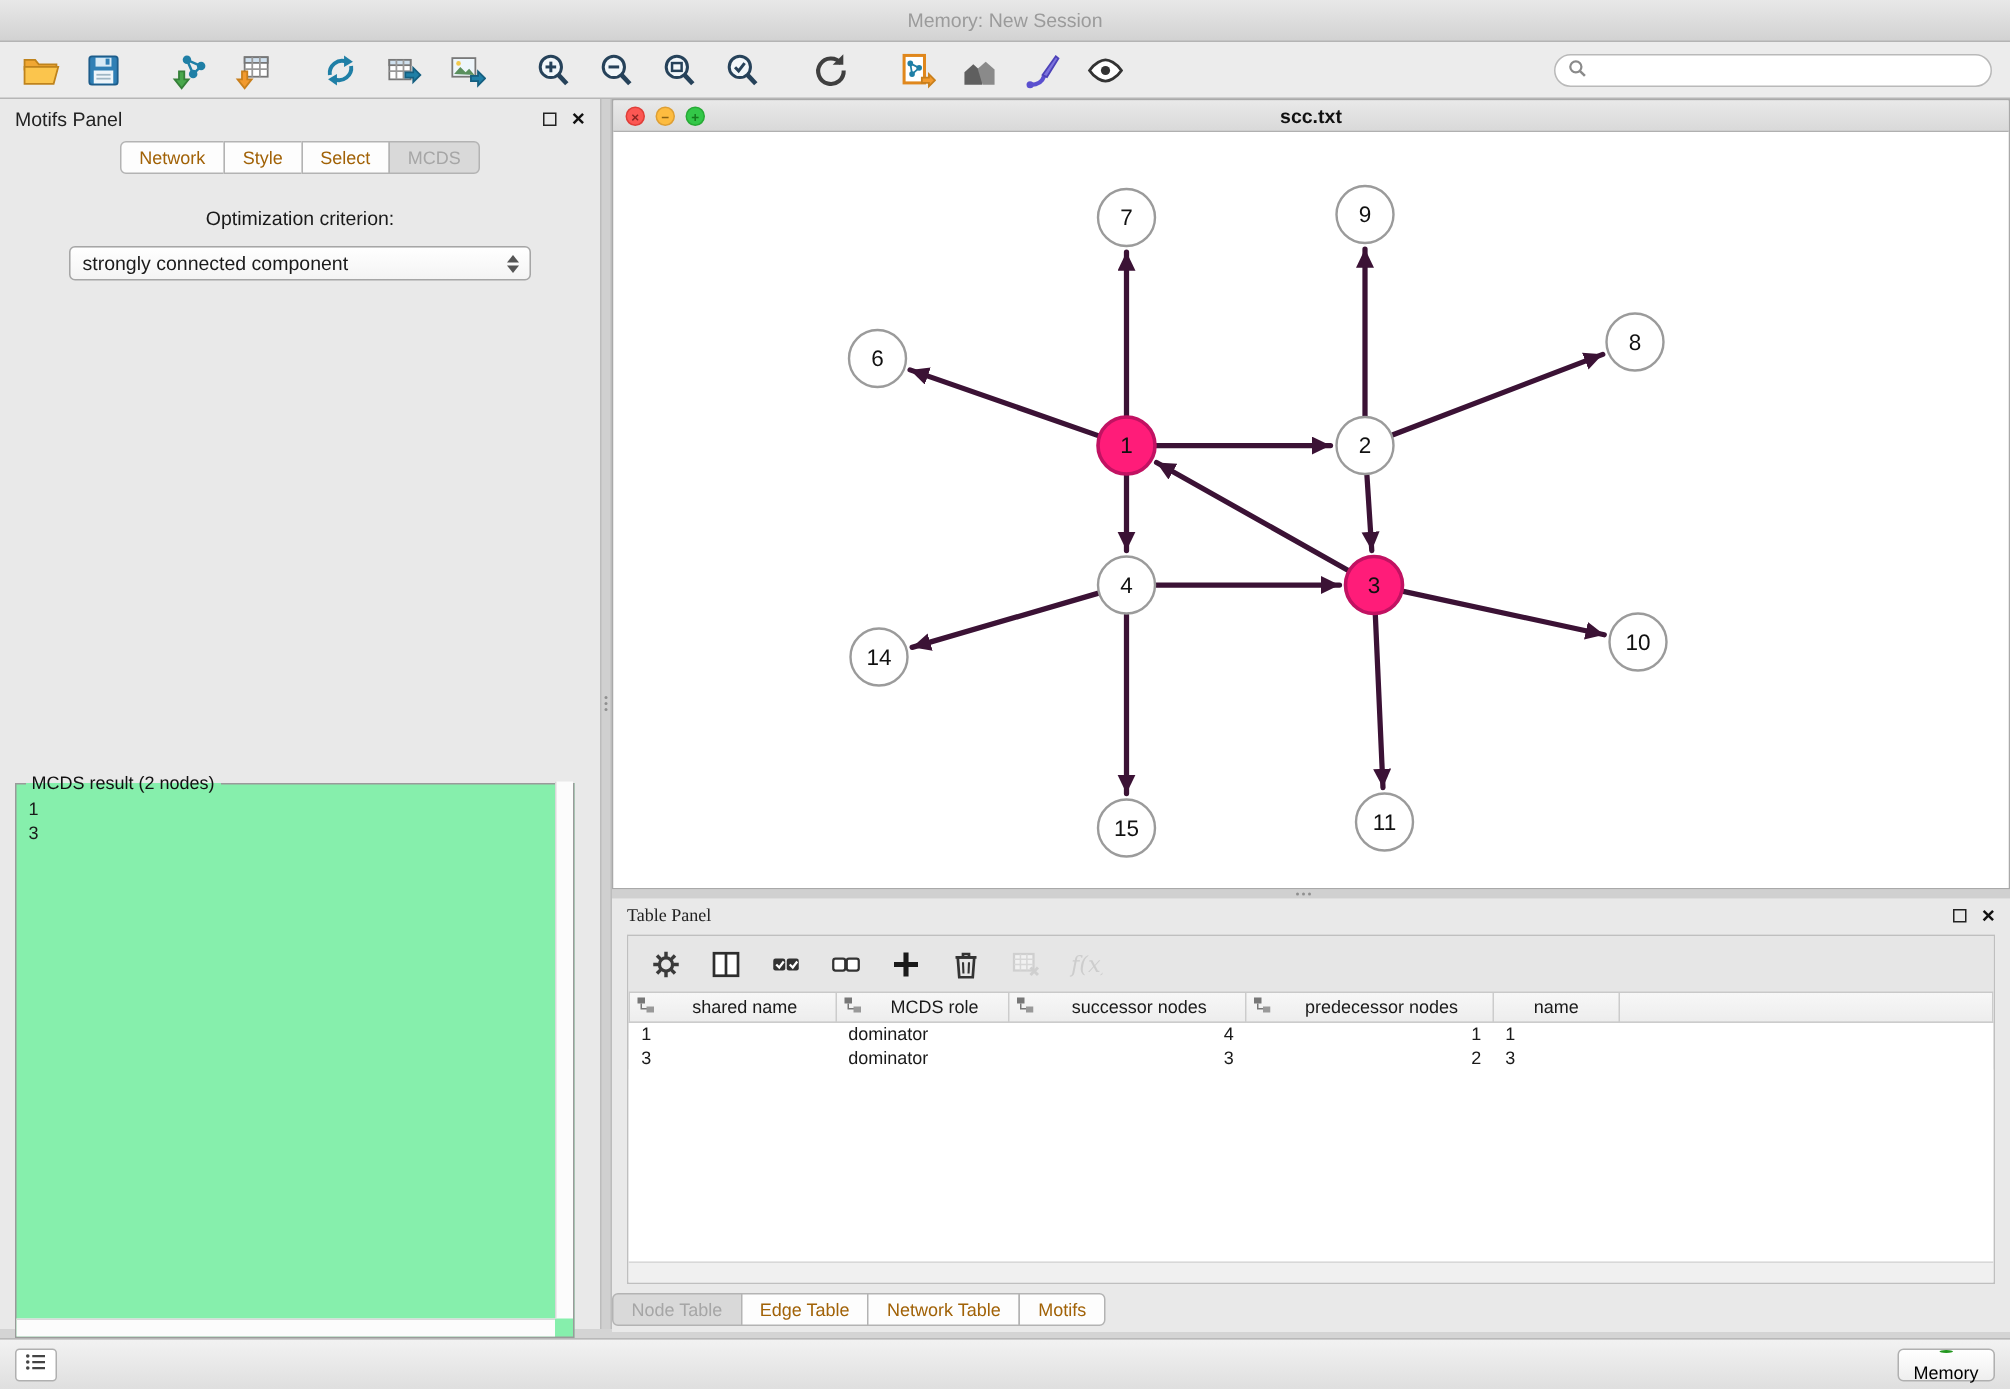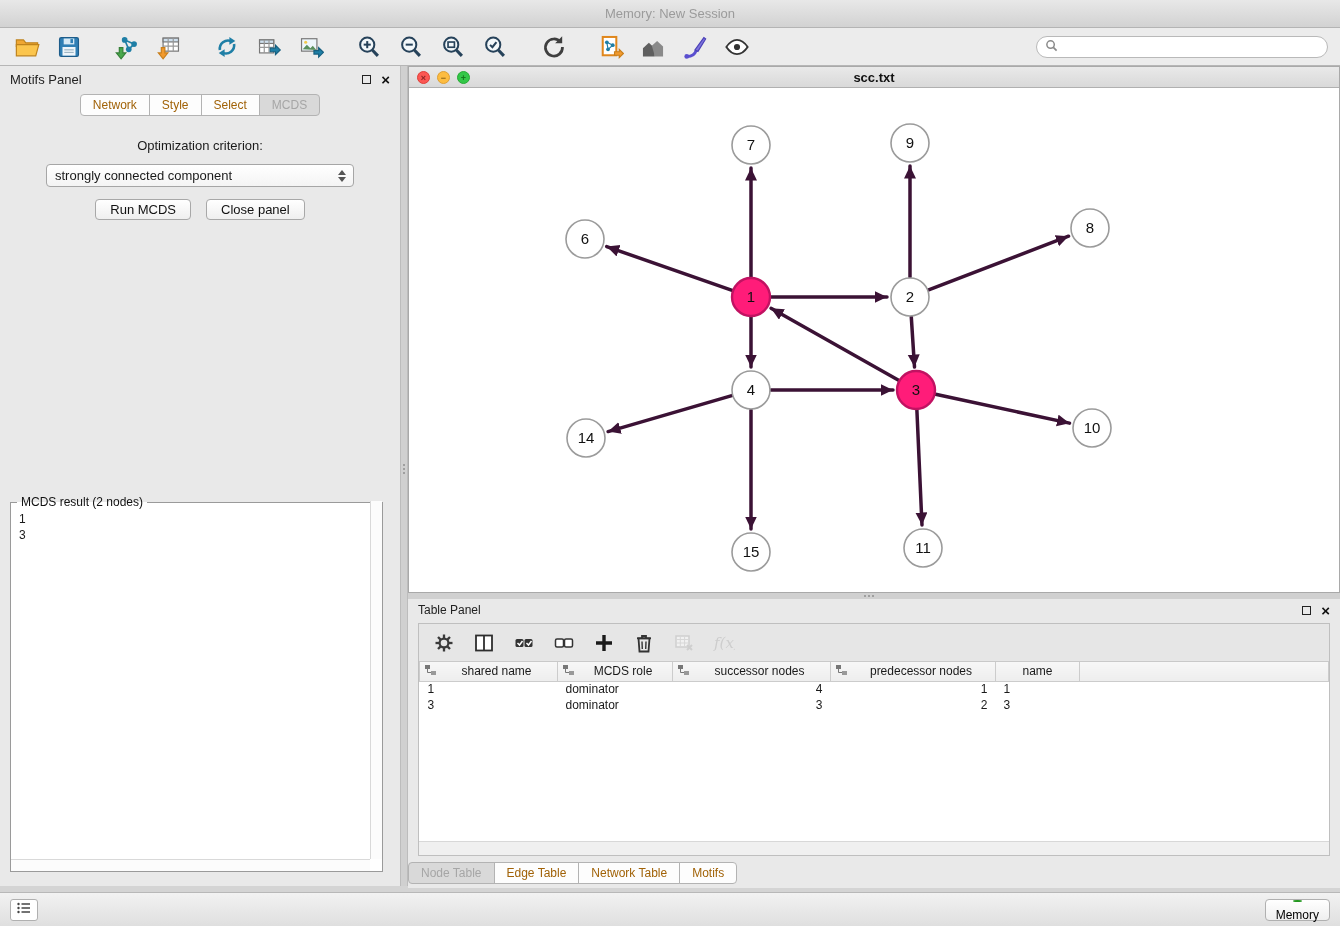--- a/index.html
+++ b/index.html
@@ -75,22 +75,22 @@
   .combo-arrows i.up { border-bottom:5px solid #555; }
   .combo-arrows i.down { border-top:5px solid #555; }
 
   .btn-row { display:flex; justify-content:center; gap:15px; margin-top:12px; }
   .mac-btn {
     height:21px; padding:0 14px; font-size:13px; color:#111;
     border:1px solid #a8a8a8; border-radius:4px; background:linear-gradient(#ffffff,#efefef); cursor:default;
   }
 
   .result-box {
-    position:absolute; left:10px; top:429px; width:373px; height:377px;
-    border:1px solid #9a9a9a; background:#ffffff;
+    position:absolute; left:10px; top:449px; width:373px; height:377px;
+    border:1px solid #9a9a9a; background:#86efac;
   }
   .result-box legend { font-size:12px; padding:0 4px; margin-left:6px; color:#111; }
   .result-inner { position:relative; width:100%; height:100%; }
   .result-text { font:12px/16px "Liberation Sans","DejaVu Sans",sans-serif; padding:2px 8px; white-space:pre; }
   .vtrack { position:absolute; right:0; top:-8px; bottom:12px; width:12px; background:#fcfcfc; border-left:1px solid #d9d9d9; }
   .htrack { position:absolute; left:0; right:12px; bottom:0; height:12px; background:#fcfcfc; border-top:1px solid #d9d9d9; }
 
   
   .v-split { position:absolute; left:400px; top:66px; width:8px; height:820px; background:#d0d0d0;
     border-left:1px solid #bcbcbc; border-right:1px solid #bcbcbc; }
@@ -357,24 +357,20 @@
     <button>Select</button>
     <button class="active">MCDS</button>
   </div>
   <div class="opt-label">Optimization criterion:</div>
   <div class="combo">
     <span class="combo-text">strongly connected component</span>
     <span class="combo-arrows">
         <i class="up"></i>
         <i class="down"></i>
       </span>
-  </div>
-  <div class="btn-row">
-    <button class="mac-btn">Run MCDS</button>
-    <button class="mac-btn">Close panel</button>
   </div>
   <fieldset class="result-box">
     <legend>MCDS result (2 nodes)</legend>
     <div class="result-inner">
       <pre class="result-text">1
 3</pre>
       <div class="vtrack"></div>
       <div class="htrack"></div>
     </div>
   </fieldset>
@@ -470,21 +466,21 @@
 <div class="h-split">
   <div class="grip">
       <i></i>
       <i></i>
       <i></i>
     </div>
 </div>
 
 <div class="table-panel">
   <div class="panel-header" style="height:22px;">
-    <span style="font-size:12px;">Table Panel</span>
+    <span style="font-size:12px;font-family:Liberation Serif, serif;">Table Panel</span>
     <span class="spacer"></span>
     <button class="float-btn"></button>
     <button class="close-btn">×</button>
   </div>
   <div class="table-box">
     <div class="table-toolbar">
         <button class="icon-btn">
           <span class="icon">
             <svg viewBox="0 0 22 22" width="22" height="22">
               <g stroke="#3a3a3a" stroke-width="2.3">

